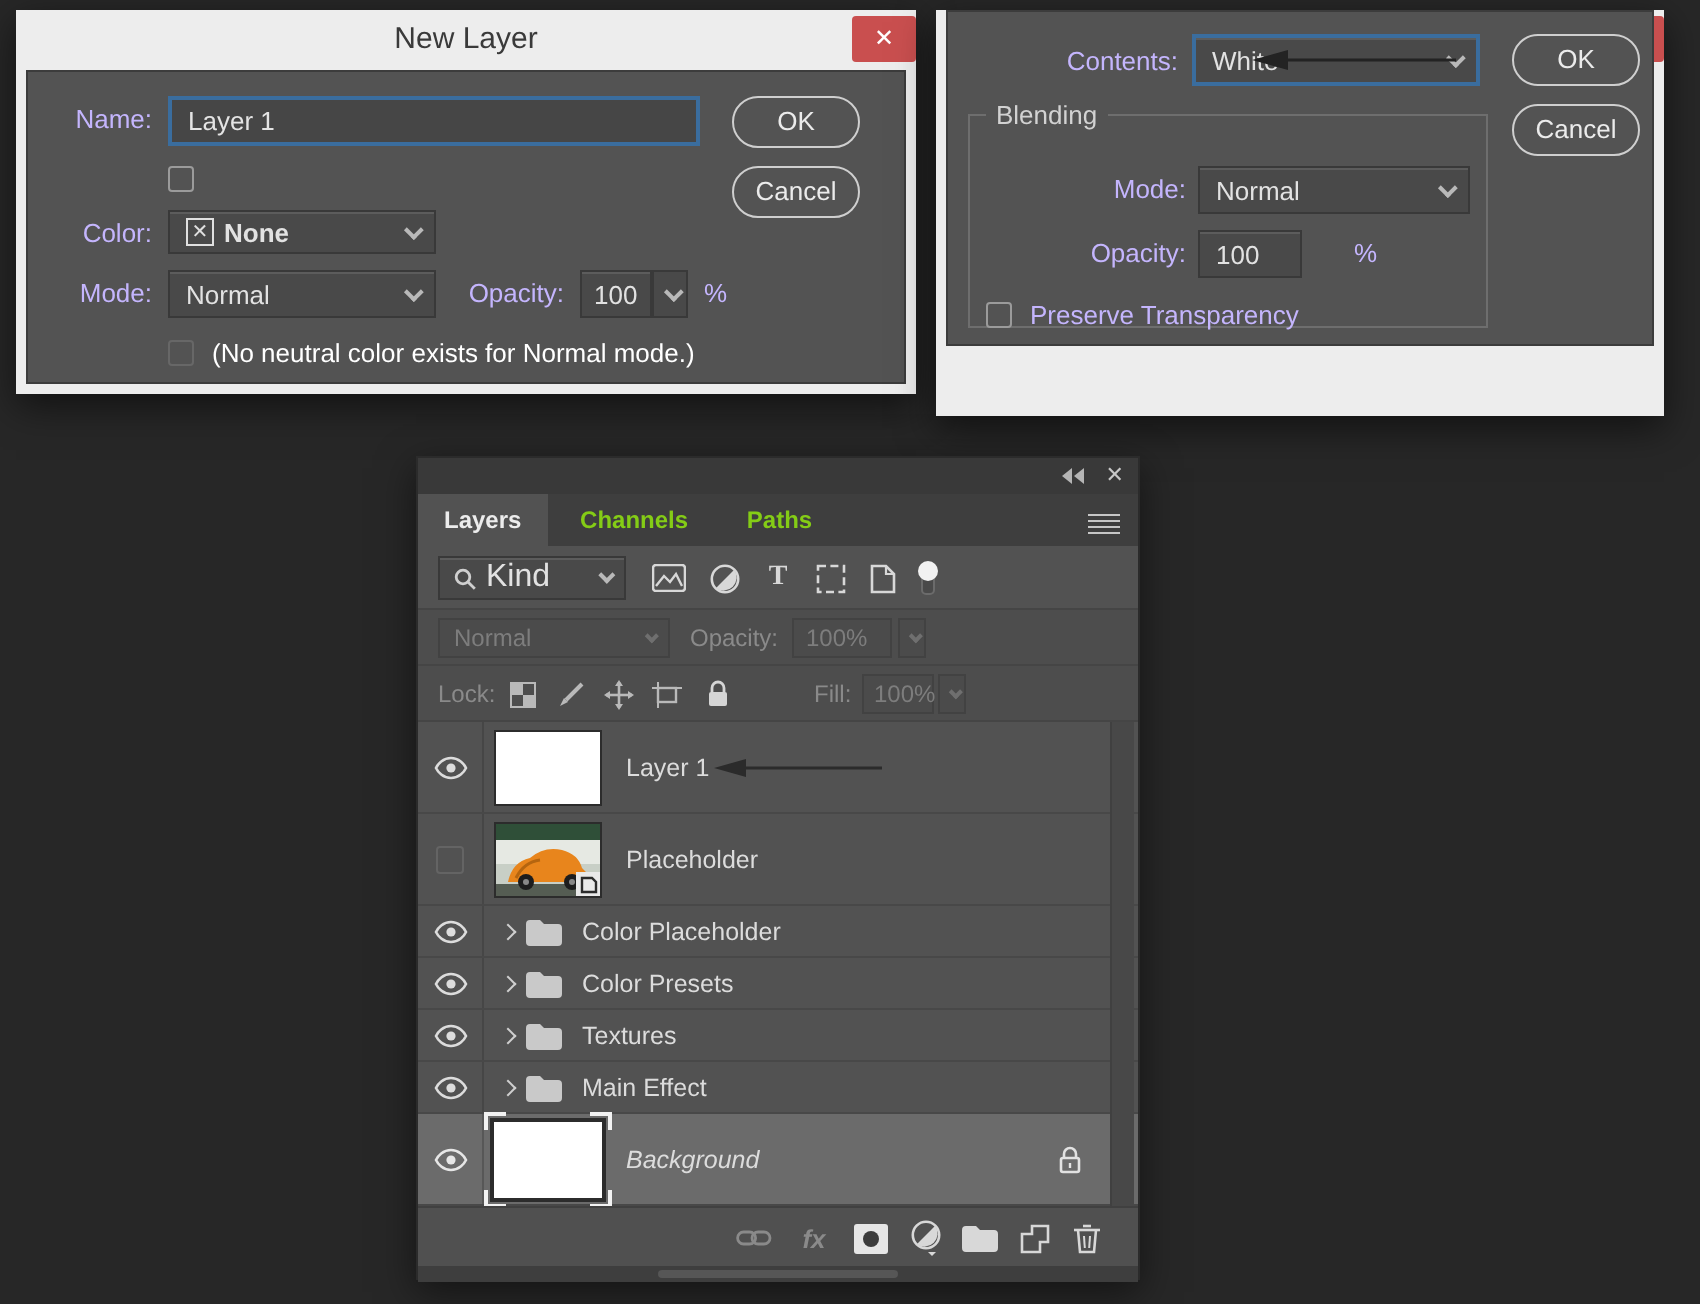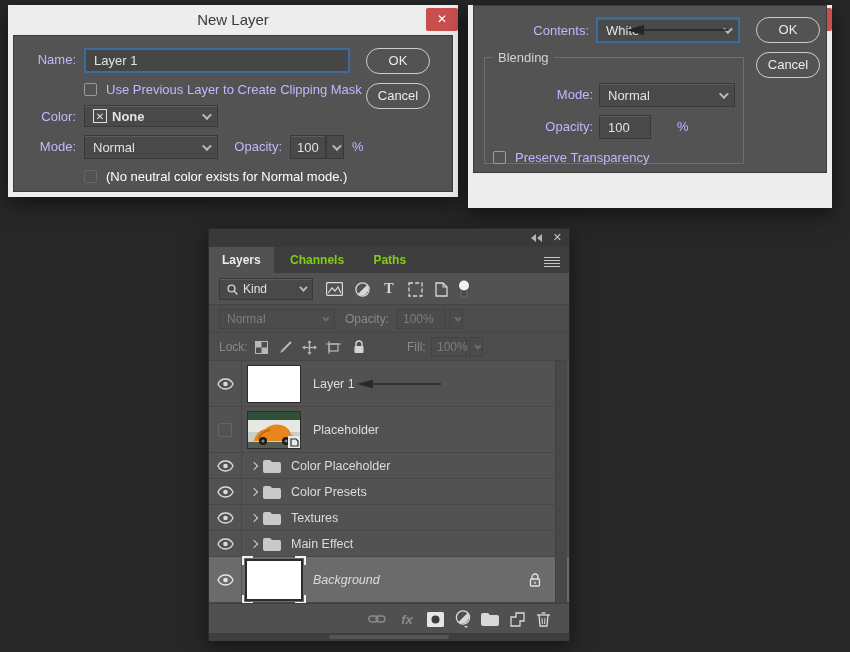--- a/index.html
+++ b/index.html
@@ -79,21 +79,20 @@
 
 <div class="dialog" style="left:8px; top:5px; width:450px; height:192px;">
   <div class="dlg-title">New Layer</div>
   <div class="dlg-close">✕</div>
   <div class="dlg-body" style="height:157px;">
     <div class="abs lbl r-lbl" style="left:0; top:16px; width:62px;">Name:</div>
     <input class="abs txt-input" style="left: 70px; top: 12px; width: 266px; height: 25px;" value="Layer 1">
     <div class="pill-btn" style="left:352px; top:12px;">OK</div>
 
     <span class="abs cbx" style="left:70px; top:47px;"></span>
-    <span class="abs lbl" style="left:92px; top:46px;">Use Previous Layer to Create Clipping Mask</span>
     <div class="pill-btn" style="left:352px; top:47px;">Cancel</div>
 
     <div class="abs lbl r-lbl" style="left:0; top:73px; width:62px;">Color:</div>
     <div class="abs dd" style="left:70px; top:69px; width:134px; height:22px;">
       <span class="xbox">✕</span>
       <b>None</b>
       <span class="chev"></span>
     </div>
 
     <div class="abs lbl r-lbl" style="left:0; top:103px; width:62px;">Mode:</div>
@@ -165,21 +164,21 @@
     <span class="tab">Paths</span>
     <span class="menu-icon">
         <i></i>
         <i></i>
         <i></i>
         <i></i>
       </span>
   </div>
 
   <div class="p-filter">
-    <div class="abs dd" style="left:10px; top:5px; width:94px; height:22px; font-size:12px; padding:0 7px;">
+    <div class="abs dd" style="left:10px; top:5px; width:94px; height:22px; font-size:16px; padding:0 7px;">
       <svg width="11" height="11" style="margin-right:5px;">
         <circle cx="4.5" cy="4.5" r="3.4" fill="none" stroke="#cfcfcf" stroke-width="1.4"></circle>
         <line x1="7" y1="7" x2="10.4" y2="10.4" stroke="#cfcfcf" stroke-width="1.4"></line>
       </svg>
       <span>Kind</span>
       <span class="chev" style="width:6px;height:6px;"></span>
     </div>
     <span class="f-icon" style="left:116px;">
       <svg width="17" height="14">
           <rect x="0.5" y="0.5" width="16" height="13" rx="1.5" fill="none" stroke="#d8d8d8" stroke-width="1.3"></rect>

